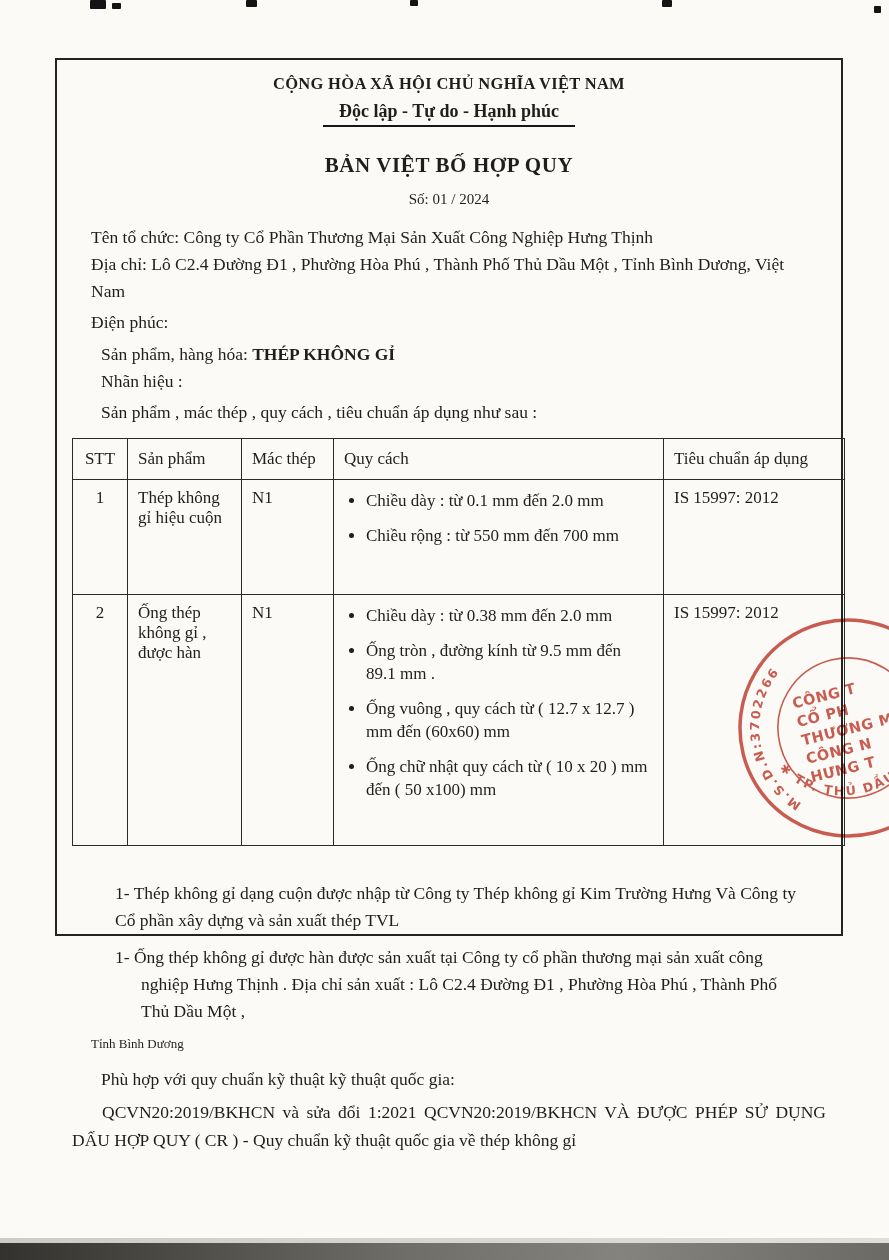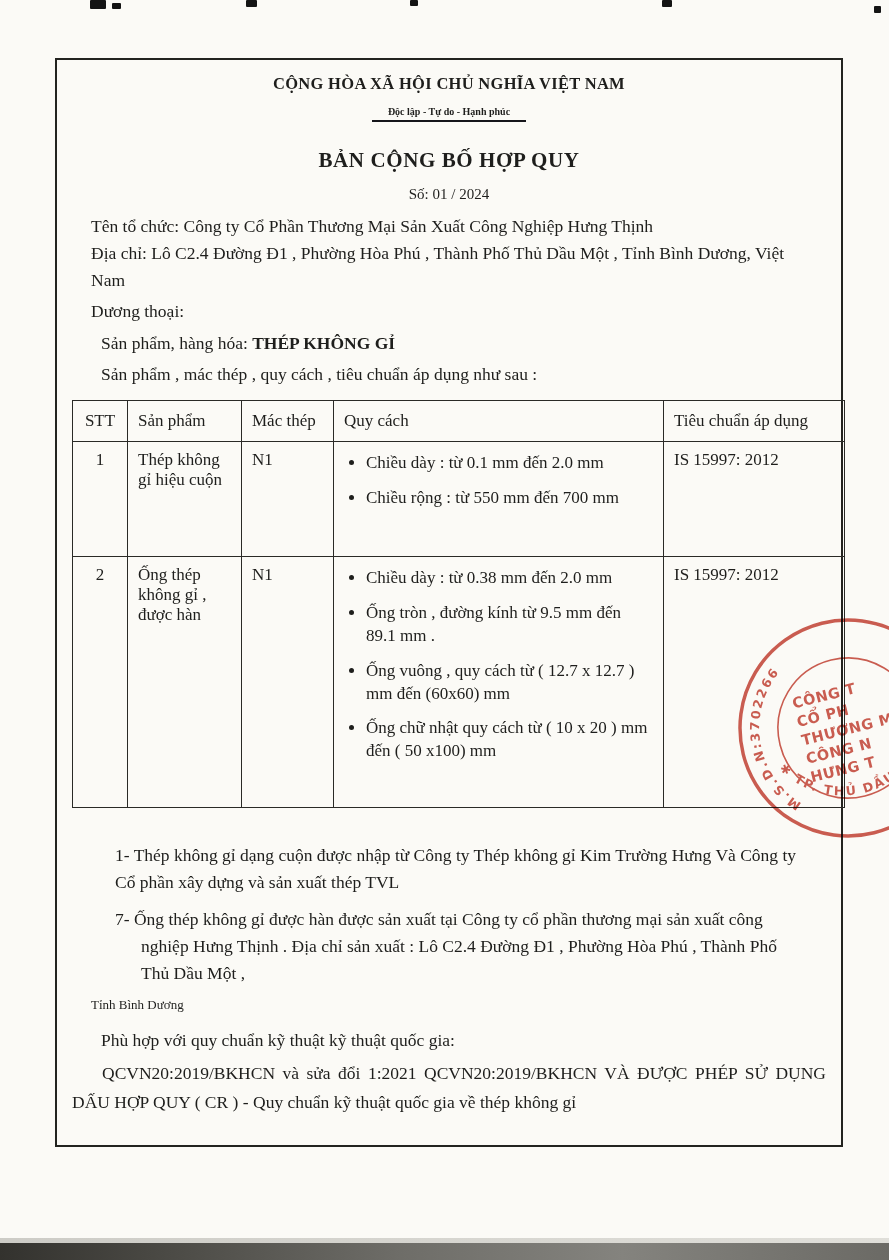--- a/index.html
+++ b/index.html
@@ -21,35 +21,35 @@
     position:absolute; left:0; right:0; bottom:0; height:17px;
     background:linear-gradient(to right,#33322e 0%,#4a4944 18%,#6e6d68 45%,#84837e 70%,#6b6a65 100%);
   }
   .bottom-band-soft{
     position:absolute; left:0; right:0; bottom:17px; height:5px;
     background:linear-gradient(to right,#b9b8b2,#d4d3cd);
     opacity:.7;
   }
 
   .frame {
-    position:absolute; left:55px; top:58px; width:788px; height:1089px;
+    position:absolute; left:55px; top:58px; width:788px; height:878px;
     border:2px solid #23231f; box-sizing:border-box;
     padding:14px 8px 0 8px;
   }
   .country { text-align:center; font-weight:bold; font-size:16.5px; letter-spacing:.3px; }
   .motto { text-align:center; margin-top:7px; }
   .motto span {
-    display:inline-block; font-weight:bold; font-size:10px;
+    display:inline-block; font-weight:bold; font-size:18px;
     border-bottom:2px solid #15151a; padding:0 16px 3px 16px;font-family:Liberation Serif, serif;
   }
   .doc-title { text-align:center; font-weight:bold; font-size:21px; letter-spacing:.6px; margin:26px 0 0 0; }
   .doc-number { text-align:center; font-size:15px; margin-top:13px; }
 
   .para { font-size:17.5px; line-height:1.55; margin:0 26px; }
-  .mt14 { margin-top:10px; }
+  .mt14 { margin-top:16px; }
   .mt4  { margin-top:4px; }
   .indent { margin-left:36px; }
   b.product { font-weight:bold; }
 
   table.spec {
     margin:12px 7px 8px 7px; width:772px;
     border-collapse:collapse; table-layout:fixed;
     font-size:17px;
   }
   table.spec th, table.spec td {
@@ -104,28 +104,29 @@
   <div class="artifact a5"></div>
   <div class="artifact a6"></div>
 
   <div class="frame">
 
     <div class="country">CỘNG HÒA XÃ HỘI CHỦ NGHĨA VIỆT NAM</div>
     <div class="motto">
       <span>Độc lập - Tự do - Hạnh phúc</span>
     </div>
 
-    <div class="doc-title">BẢN CỘNG BỐ HỢP QUY</div>
+    <div class="doc-title">BẢN VIỆT BỐ HỢP QUY</div>
     <div class="doc-number">Số: 01 / 2024</div>
 
     <p class="para mt14">Tên tổ chức: Công ty Cổ Phần Thương Mại Sản Xuất Công Nghiệp Hưng Thịnh</p>
     <p class="para">Địa chỉ: Lô C2.4 Đường Đ1 , Phường Hòa Phú , Thành Phố Thủ Dầu Một , Tỉnh Bình Dương, Việt Nam</p>
-    <p class="para mt4">Dương thoại:</p>
+    <p class="para mt4">Điện phúc:</p>
 
     <p class="para indent mt4"><span>Sản phẩm, hàng hóa: </span><b class="product">THÉP KHÔNG GỈ</b></p>
+    <p class="para indent">Nhãn hiệu :</p>
     <p class="para indent mt4">Sản phẩm , mác thép , quy cách , tiêu chuẩn áp dụng như sau :</p>
 
     <table class="spec">
       <colgroup>
         <col class="c0">
           <col class="c1">
           <col class="c2">
           <col class="c3">
           <col class="c4">
       </colgroup>
@@ -163,21 +164,21 @@
                 <li>Ống chữ nhật quy cách từ ( 10 x 20 ) mm đến ( 50 x100) mm</li>
               </ul>
             </td>
             <td class="cell-standard">IS 15997: 2012</td>
           </tr>
         </tbody>
     </table>
 
     <div class="notes" id="notes">
         <p class="note">1-  Thép không gỉ dạng cuộn được nhập từ Công ty Thép không gỉ Kim Trường Hưng Và Công ty Cổ phần xây dựng và sản xuất thép TVL</p>
-        <p class="note hang">7-  Ống thép không gỉ được hàn được sản xuất tại Công ty cổ phần thương mại sản xuất công nghiệp Hưng Thịnh . Địa chỉ sản xuất : Lô C2.4 Đường Đ1 , Phường Hòa Phú , Thành Phố Thủ Dầu Một ,</p>
+        <p class="note hang">1-  Ống thép không gỉ được hàn được sản xuất tại Công ty cổ phần thương mại sản xuất công nghiệp Hưng Thịnh . Địa chỉ sản xuất : Lô C2.4 Đường Đ1 , Phường Hòa Phú , Thành Phố Thủ Dầu Một ,</p>
       </div>
 
     <p class="province">Tỉnh Bình Dương</p>
     <p class="conformity">Phù hợp với quy chuẩn kỹ thuật kỹ thuật quốc gia:</p>
     <p class="regulation">QCVN20:2019/BKHCN  và  sửa  đổi  1:2021  QCVN20:2019/BKHCN  VÀ  ĐƯỢC PHÉP SỬ DỤNG DẤU HỢP QUY ( CR ) -  Quy chuẩn kỹ thuật quốc gia về thép không gỉ</p>
 
   </div>
 
   <div class="stamp">
     <svg viewBox="0 0 240 240" width="240" height="240">

